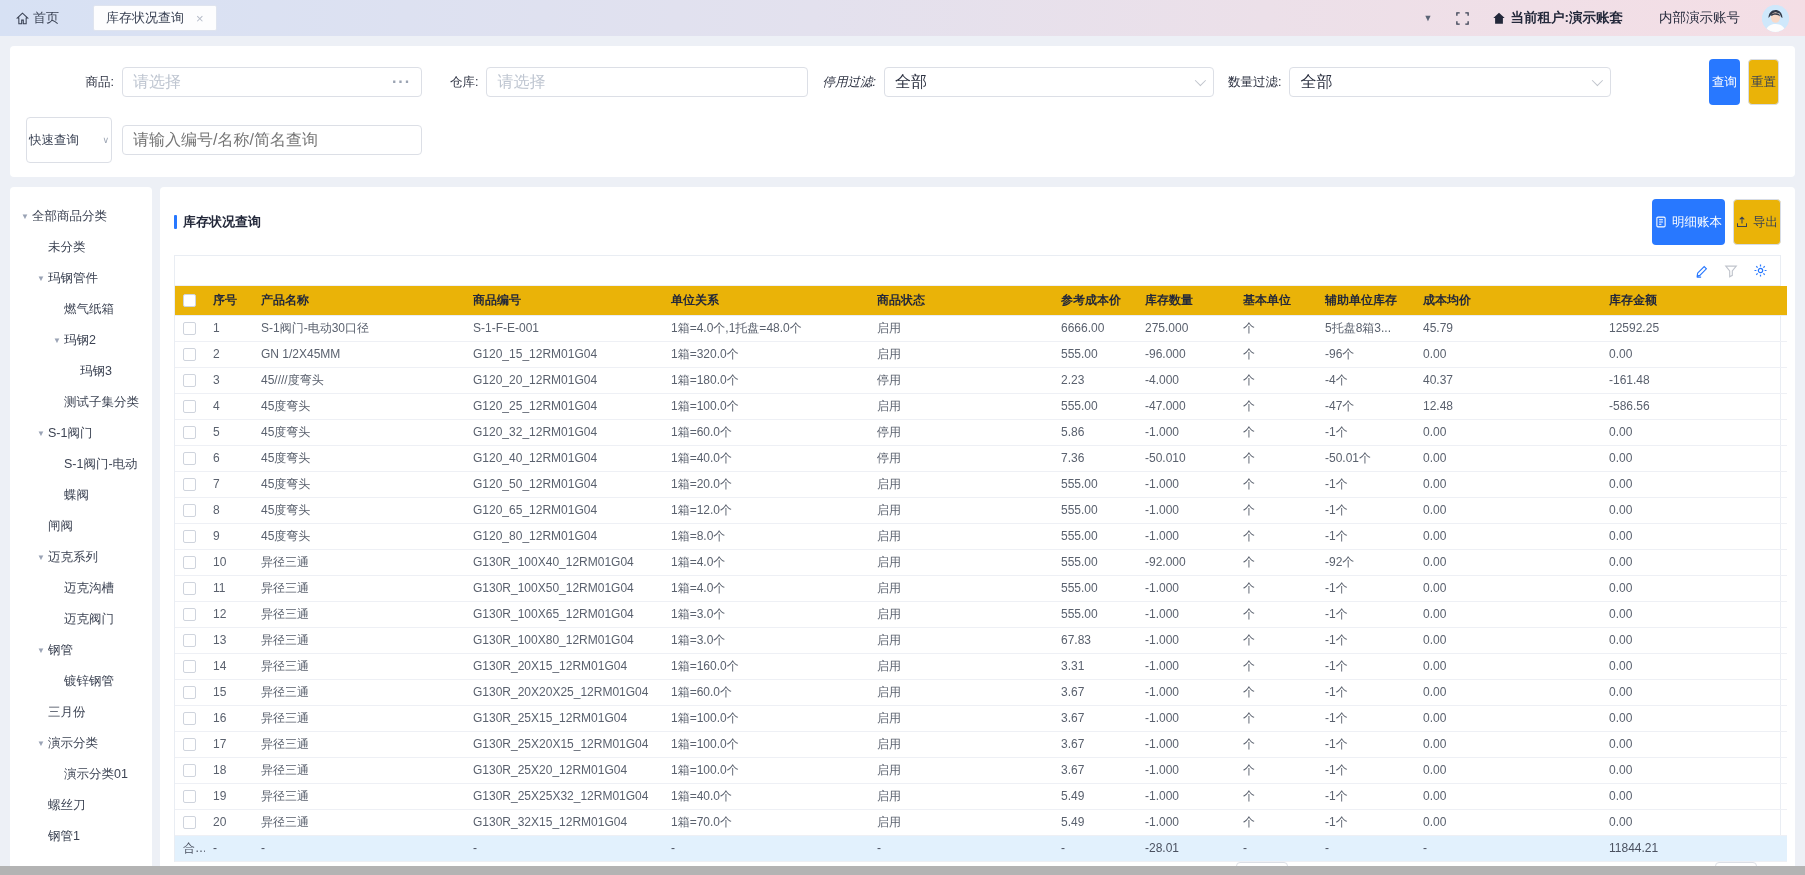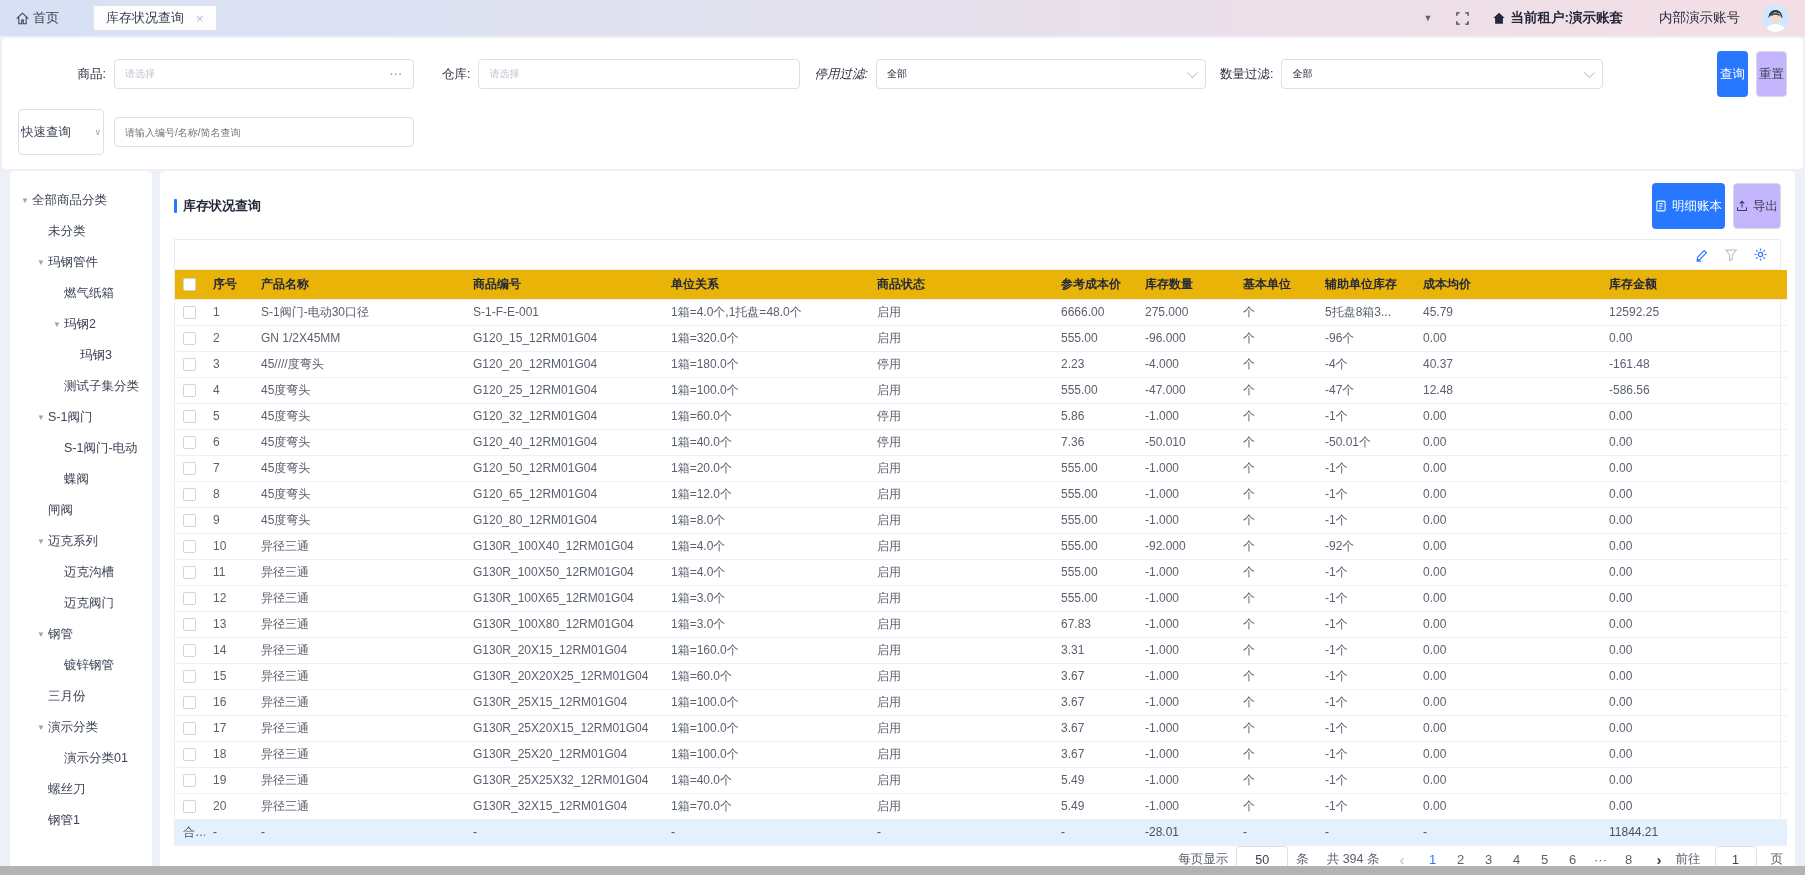--- a/index.html
+++ b/index.html
@@ -20,44 +20,44 @@
     padding:0 12px;font-size:13px;color:#3a4254;
   }
   .tab-close{color:#b6bcc9;font-size:13px;line-height:1;cursor:pointer;}
   .topbar-right{margin-left:auto;display:flex;align-items:center;gap:22px;}
   .tb-caret{font-size:9px;color:#5a6475;}
   .tenant{display:flex;align-items:center;gap:5px;font-size:13.5px;color:#23283a;font-weight:bold;}
   .account{font-size:13.5px;color:#23283a;margin-left:14px;}
   .avatar{width:27px;height:27px;border-radius:50%;background:#cfe8fb;overflow:hidden;display:flex;align-items:flex-end;justify-content:center;}
   
   .filter-card{
-    margin:2px; background:#fff; border-radius:4px; padding:13px 16px 14px 16px;
+    margin:10px; background:#fff; border-radius:4px; padding:13px 16px 14px 16px;
   }
   .f-row{display:flex;align-items:center;}
   .f-row + .f-row{margin-top:12px;}
   .f-label{font-size:12.5px;color:#2b3040;white-space:nowrap;}
   .lb-product{width:88px;text-align:right;margin-right:8px;}
   .lb-warehouse{margin-left:28px;margin-right:8px;}
   .lb-disable{margin-left:14px;margin-right:8px;font-style:italic;}
   .lb-qty{margin-left:14px;margin-right:8px;}
   .f-input,.f-select{
     height:30px;border:1px solid #dcdfe6;border-radius:4px;background:#fff;
-    display:flex;align-items:center;padding:0 10px;font-size:10px;color:#2b3040;position:relative;
+    display:flex;align-items:center;padding:0 10px;font-size:16px;color:#2b3040;position:relative;
   }
   .placeholder{color:#bfc6d1;}
   .w-product{width:300px;}
   .w-warehouse{width:322px;}
   .w-select1{width:330px;}
   .w-select2{width:322px;}
   .suffix{margin-left:auto;color:#9aa3b2;letter-spacing:1px;font-weight:bold;cursor:pointer;}
   .chevron{margin-left:auto;width:8px;height:8px;border-right:1.5px solid #c0c4cc;border-bottom:1.5px solid #c0c4cc;transform:rotate(45deg) translateY(-2px);}
   .f-buttons{margin-left:auto;display:flex;gap:8px;}
   .btn{height:46px;padding:0 2px;border-radius:4px;font-size:12.5px;display:flex;align-items:center;gap:5px;cursor:pointer;border:1px solid transparent;white-space:nowrap;}
   .btn-primary{background:#2878ff;color:#fff;}
-  .btn-plain{background:#c4b5fd;color:#3a4254;border-color:#d7dce5;}
+  .btn-plain{background:#eab308;color:#3a4254;border-color:#d7dce5;}
   .quick-btn{width:86px;justify-content:space-between;color:#3a4254;border-color:#dcdfe6;background:#fff;}
   .quick-caret{font-size:9px;color:#9aa3b2;}
   .w-quick{width:300px;margin-left:10px;}
   
   .body-wrap{display:flex;gap:8px;padding:0 10px;height:702px;}
   .sidebar{width:142px;background:#fff;border-radius:4px;padding:14px 0 0 0;overflow:hidden;}
   .tree-item{height:31px;display:flex;align-items:center;font-size:12.5px;color:#3c4353;cursor:pointer;white-space:nowrap;overflow:hidden;}
   .tree-caret{width:14px;font-size:8px;color:#9aa3b5;text-align:center;flex:none;}
   .main-card{flex:1;background:#fff;border-radius:4px;display:flex;flex-direction:column;overflow:hidden;}
   .panel-head{display:flex;align-items:center;padding:12px 14px 10px 14px;}

